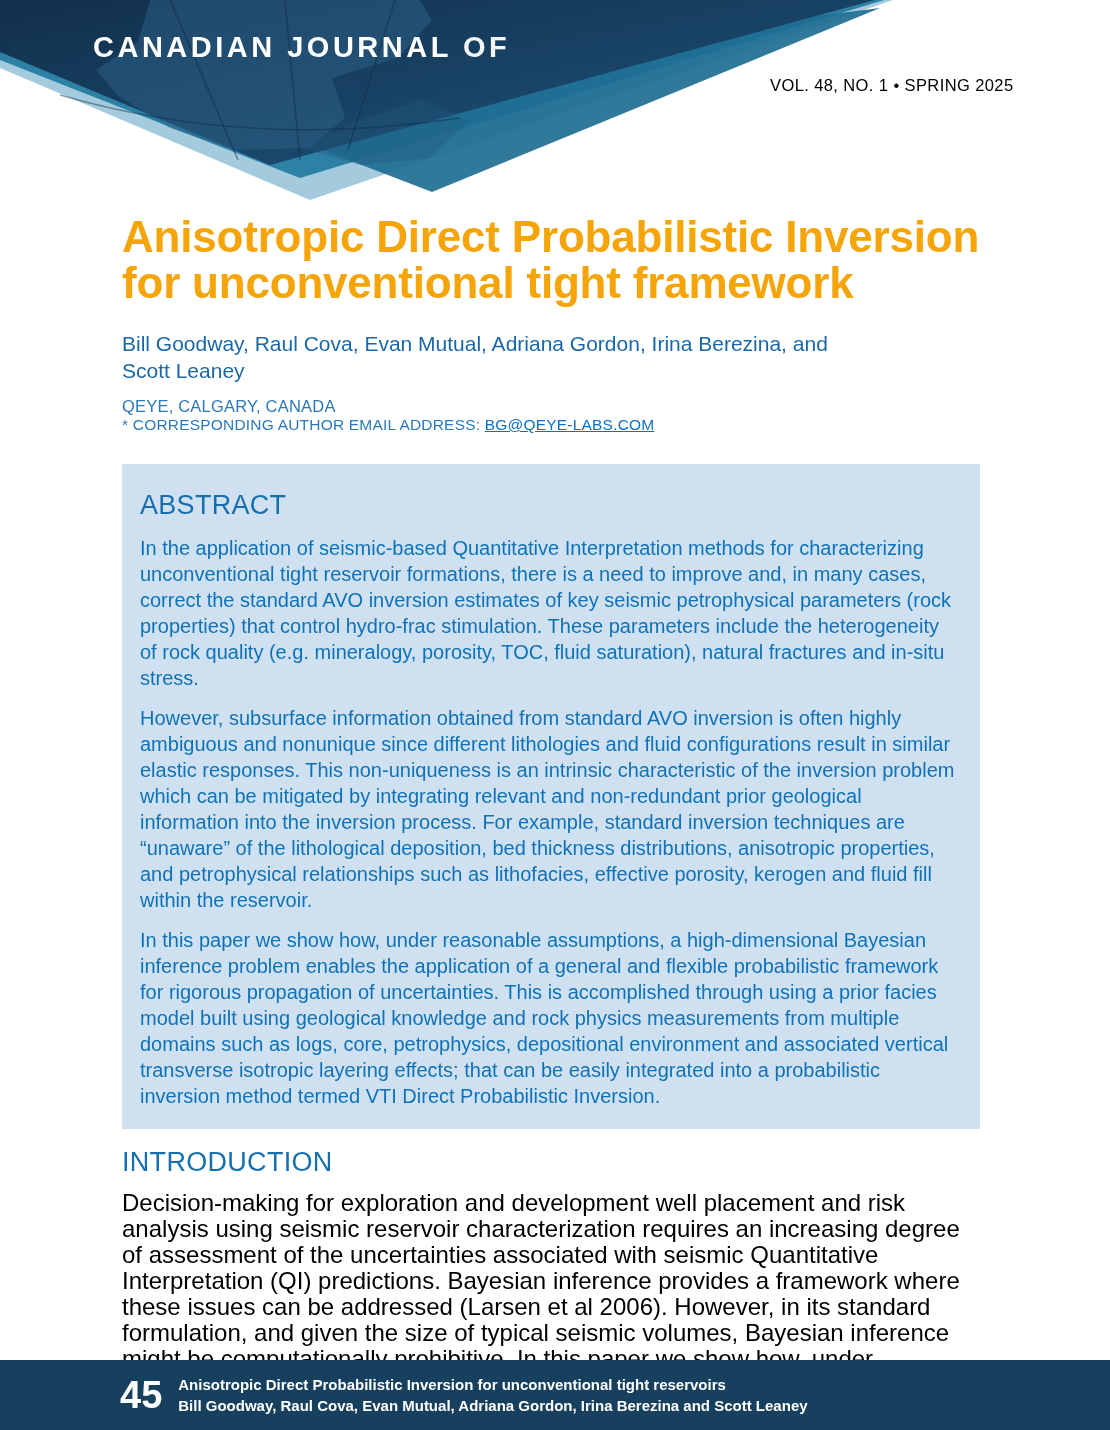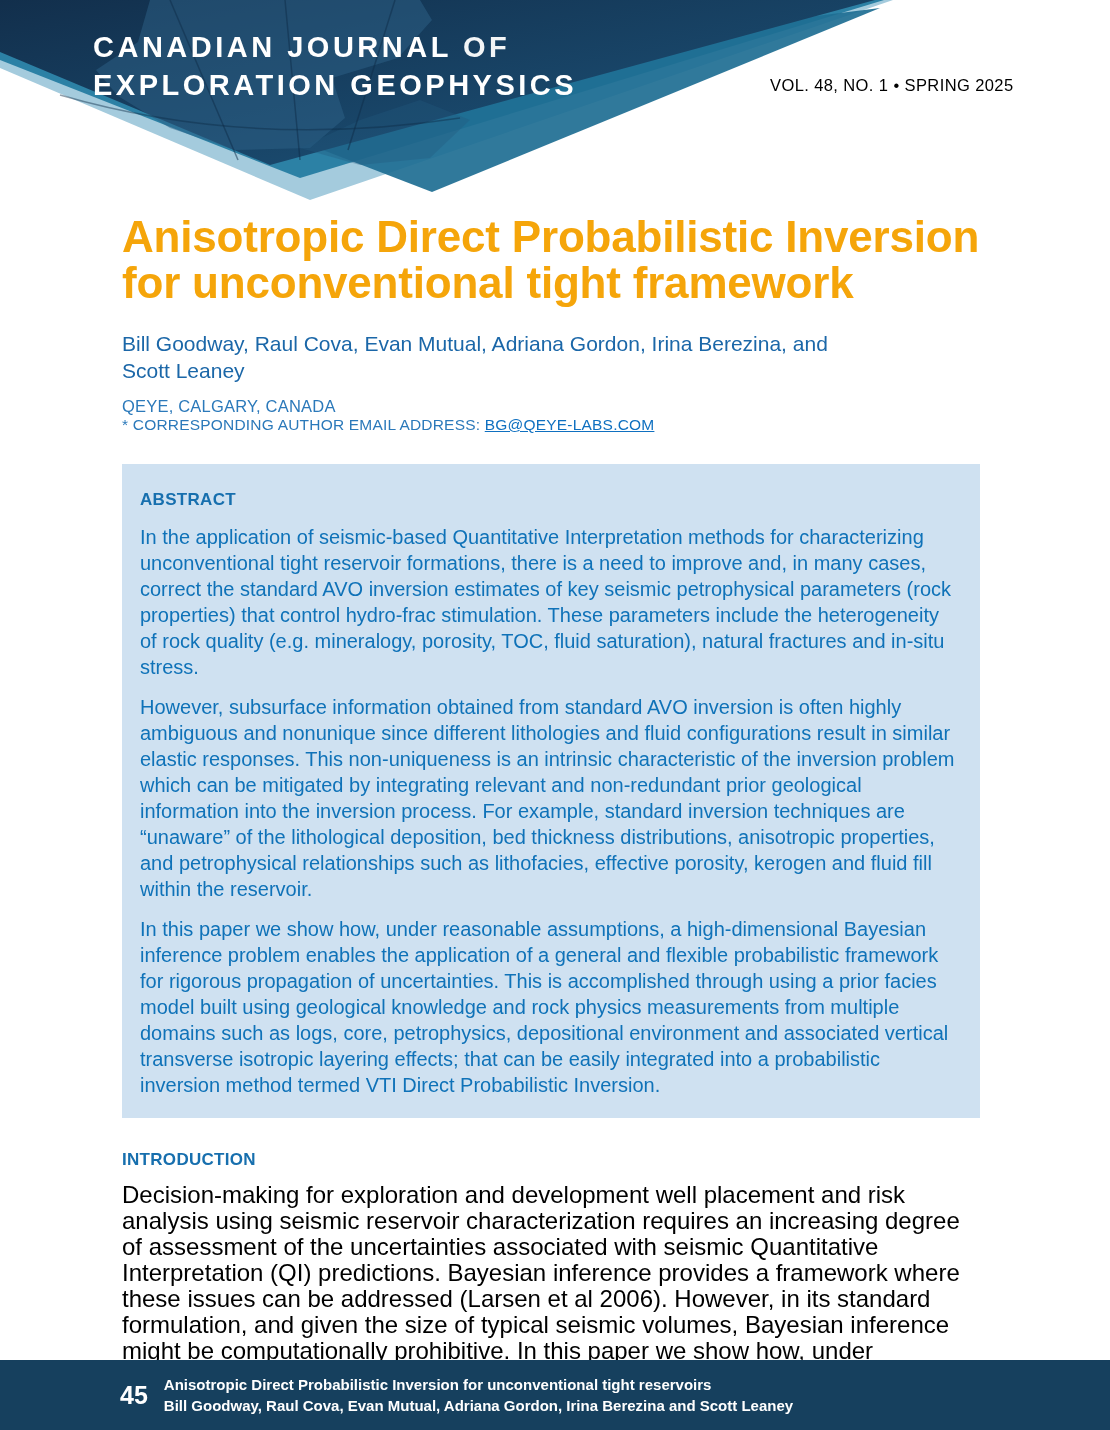--- a/index.html
+++ b/index.html
@@ -22,33 +22,33 @@
              color:#f5a50a; letter-spacing:-0.2px; }
   .authors { margin-top:24px; font-size:21px; line-height:27px; font-weight:normal;
              color:#1b67a8; }
   .affiliation { margin-top:13px; font-size:16.5px; color:#2b79ba; letter-spacing:.2px; }
   .corresponding { margin-top:0; font-size:15.5px; color:#2b79ba; letter-spacing:.2px; }
   .corresponding a { color:#0f70c0; text-decoration:underline; }
 
   
   .abstract-box { margin-top:30px; width:858px; background:#cfe1f1;
                   padding:16px 20px 20px 18px; }
-  .section-heading { font-size:17px; font-weight:700; color:#176fae; letter-spacing:.3px; }
+  .section-heading { font-size:27px; font-weight:400; color:#176fae; letter-spacing:.3px; }
   .abstract-box .section-heading { margin:10px 0 12px 0; }
   .abstract-box p { font-size:20px; line-height:26px; color:#0f72b8; margin-top:14px; }
 
   
-  .intro-heading { margin-top:32px; }
+  .intro-heading { margin-top:18px; }
   .intro-text { margin-top:12px; font-size:24px; line-height:26px; color:#000;
                 max-width:868px; }
 
   
   .footer { position:absolute; left:0; top:1360px; width:1110px; height:70px;
             background:#16405e; color:#fff; display:flex; align-items:center; }
-  .footer .pagenum { margin-left:120px; font-size:25px; font-weight:bold; line-height:1; }
+  .footer .pagenum { margin-left:120px; font-size:38px; font-weight:bold; line-height:1; }
   .footer .foot-lines { margin-left:16px; }
   .footer .foot-title { font-size:15px; font-weight:bold; line-height:21px; }
   .footer .foot-authors { font-size:15px; font-weight:bold; line-height:21px; }
 
   .two-line span { display:block; }
 </style>
 </head>
 <body>
 
 <div class="page">
@@ -75,21 +75,20 @@
         <path d="M300,148 L360,165 L430,158 L470,120 L420,100 L360,120 Z" fill="#235a7e" opacity="0.35"></path>
         <path d="M170,0 L238,160" stroke="#0e2c48" stroke-width="1.5" opacity="0.5" fill="none"></path>
         <path d="M285,0 L300,160" stroke="#0e2c48" stroke-width="1.5" opacity="0.5" fill="none"></path>
         <path d="M395,0 L348,150" stroke="#0e2c48" stroke-width="1.5" opacity="0.5" fill="none"></path>
         <path d="M60,95 Q250,150 460,118" stroke="#0e2c48" stroke-width="1.5" opacity="0.45" fill="none"></path>
       </g>
     </svg>
     <div class="banner-text">
       <div><span>CANADIAN JOURNAL</span>
         <span class="of">OF</span></div>
-      <div>EXPLORATION GEOPHYSICS</div>
     </div>
     <div class="issue-line">VOL. 48, NO. 1 • SPRING 2025</div>
   </header>
 
   <main class="content">
 
     <h1 class="title two-line">
       <span>Anisotropic Direct Probabilistic Inversion</span>
       <span>for unconventional tight framework</span>
     </h1>

